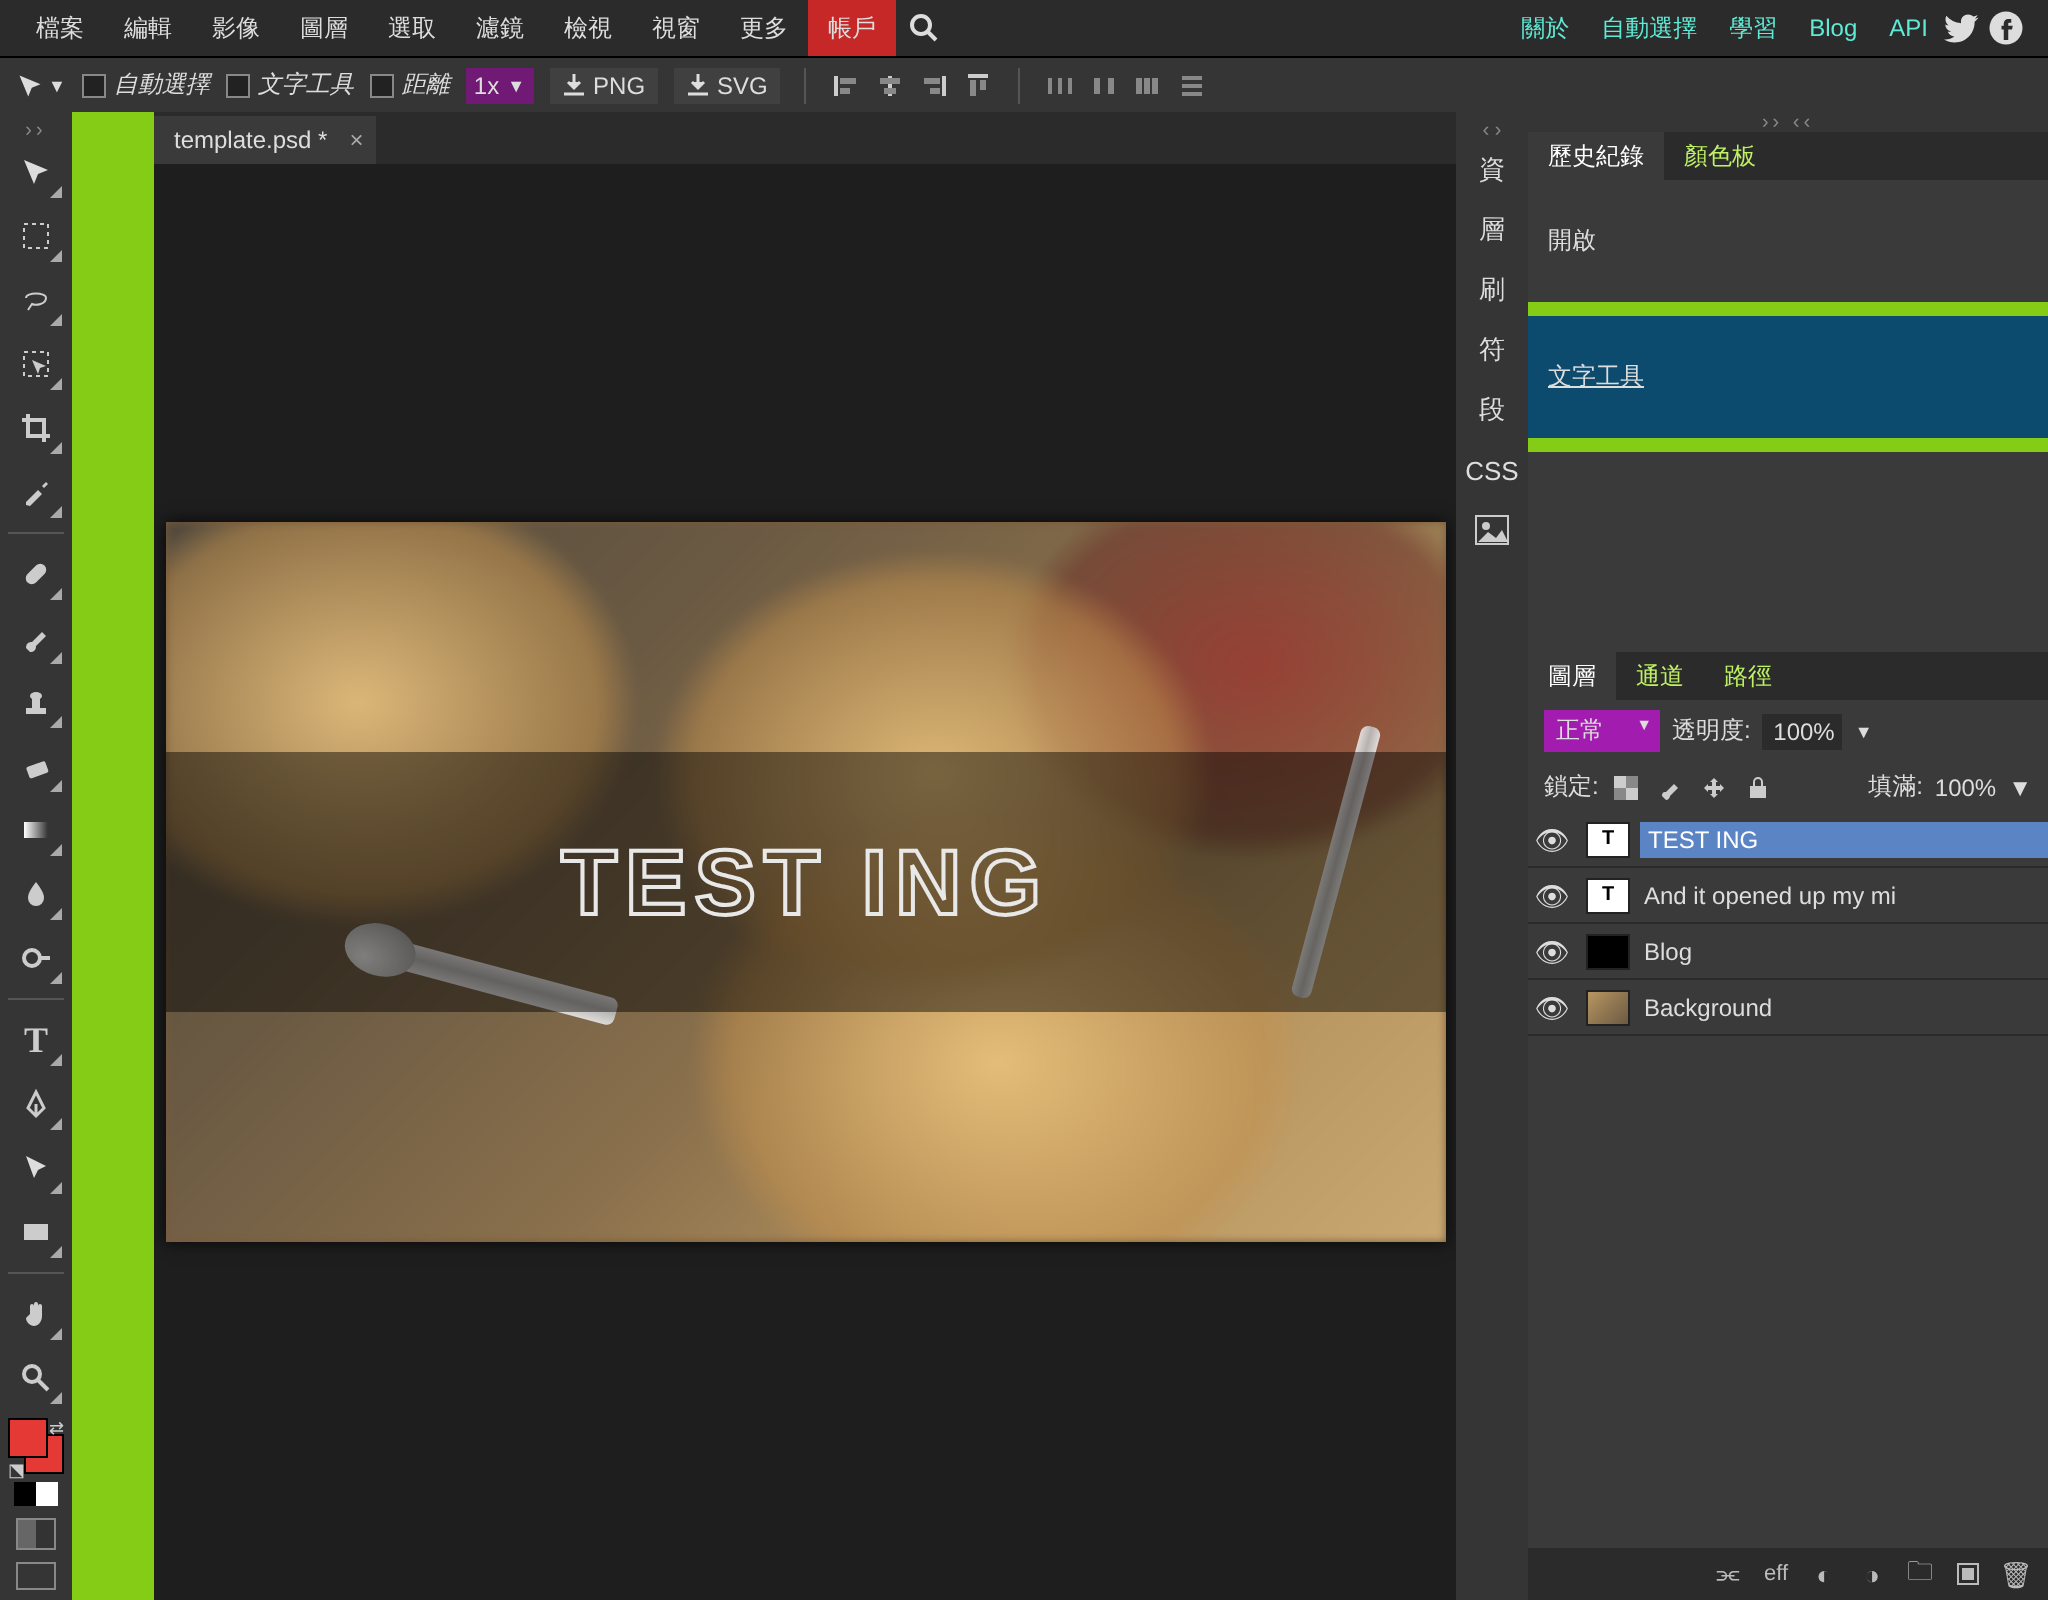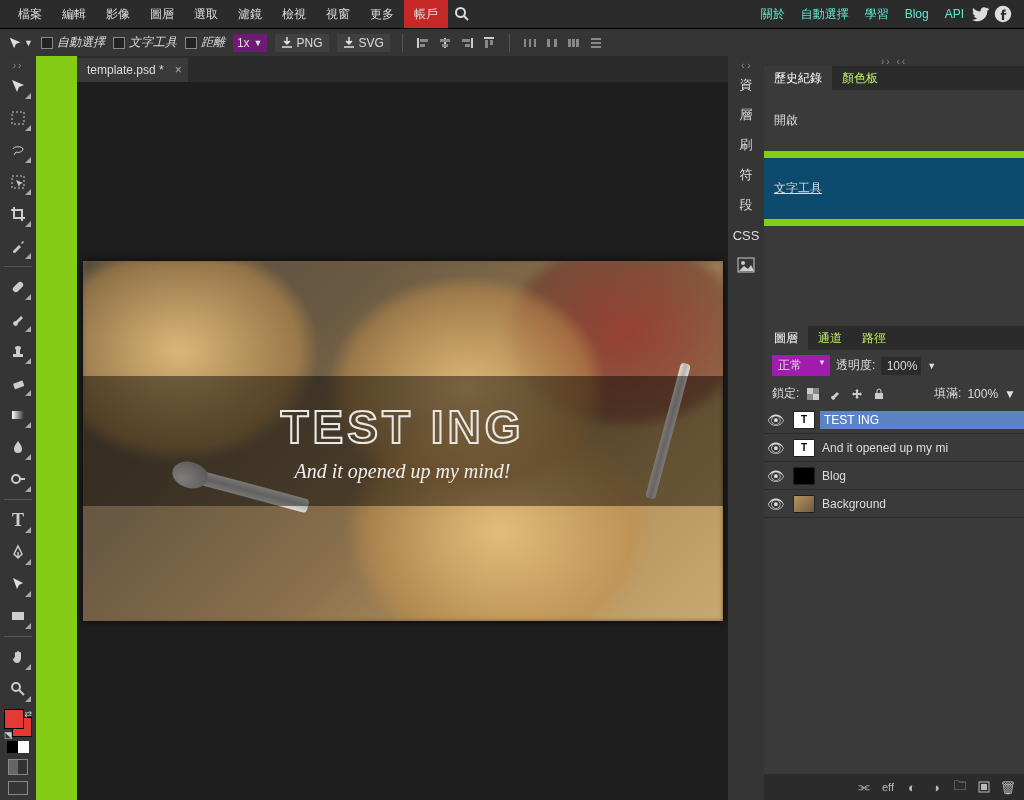--- a/index.html
+++ b/index.html
@@ -394,21 +394,20 @@
         <span class="x">×</span>
       </div>
     </div>
     <div class="canvaswrap">
       <div class="canvas">
         <div class="food-bg"></div>
         <div class="utensil fork"></div>
         <div class="utensil spoon"></div>
         <div class="strip">
           <div class="title-outline">TEST ING</div>
-          <div class="subtitle">And it opened up my mind!</div>
         </div>
       </div>
     </div>
   </div>
 
   <div class="dockstrip">
     <div class="grip">‹ ›</div>
     <div class="tab">資</div>
     <div class="tab">層</div>
     <div class="tab">刷</div>

